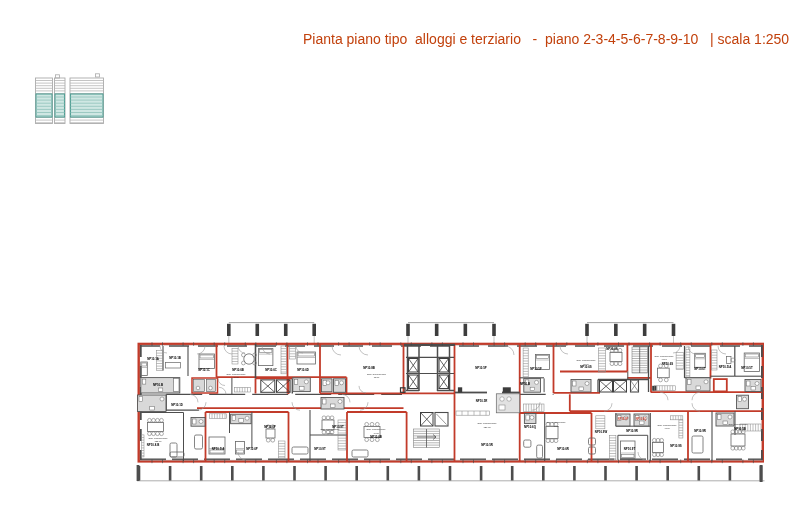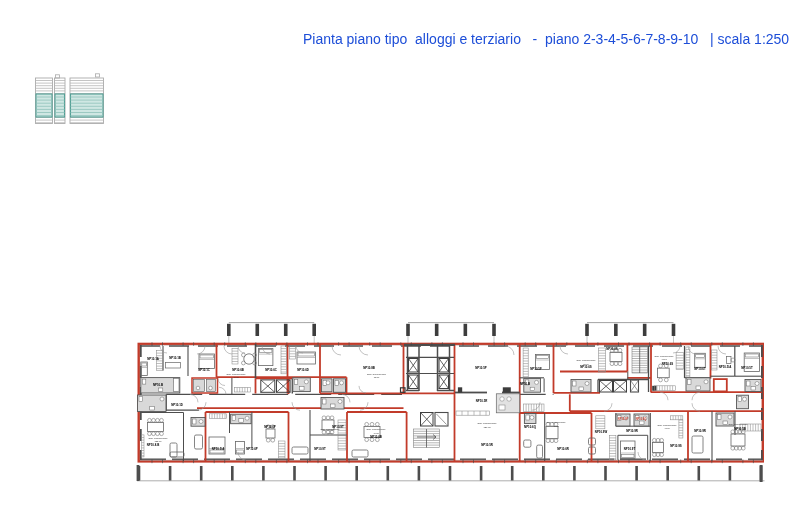--- a/index.html
+++ b/index.html
@@ -1,15 +1,15 @@
 <!DOCTYPE html>
 <html><head><meta charset="utf-8"><style>
 html,body{margin:0;padding:0;background:#fff;width:800px;height:518px;overflow:hidden}
 body{font-family:"Liberation Sans",sans-serif;}
-.title{position:absolute;left:303px;top:31px;font-size:14px;color:#1d4ed8;letter-spacing:0px;white-space:pre;}
+.title{position:absolute;left:303px;top:31px;font-size:14px;color:#c2410c;letter-spacing:0px;white-space:pre;}
 svg{position:absolute;left:0;top:0;}
 </style></head><body>
 
 <div class="title">Pianta piano tipo  alloggi e terziario   -  piano 2-3-4-5-6-7-8-9-10   | scala 1:250</div>
 <svg width="800" height="518" viewBox="0 0 800 518" font-family="Liberation Sans, sans-serif">
 
 <g>
 
 <g>
 <rect x="35.5" y="78" width="17.0" height="45.5" fill="none" stroke="#aaa" stroke-width="0.9"></rect>

